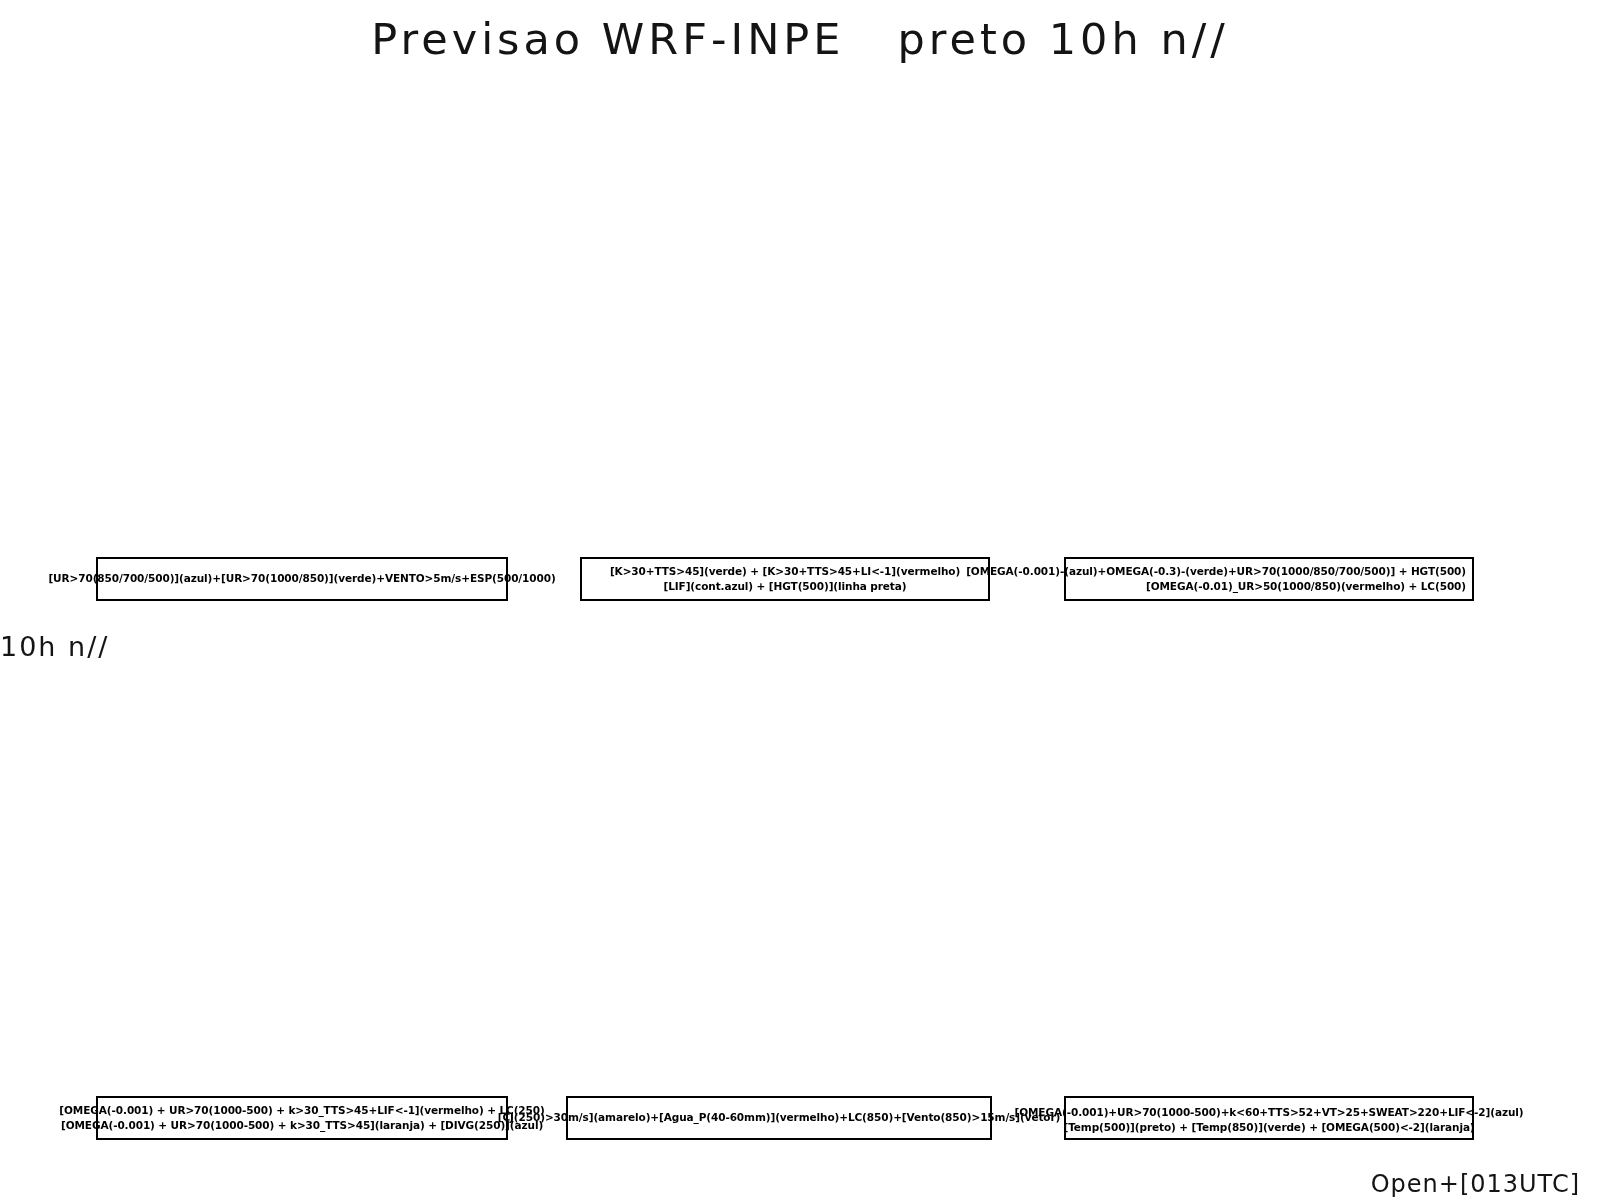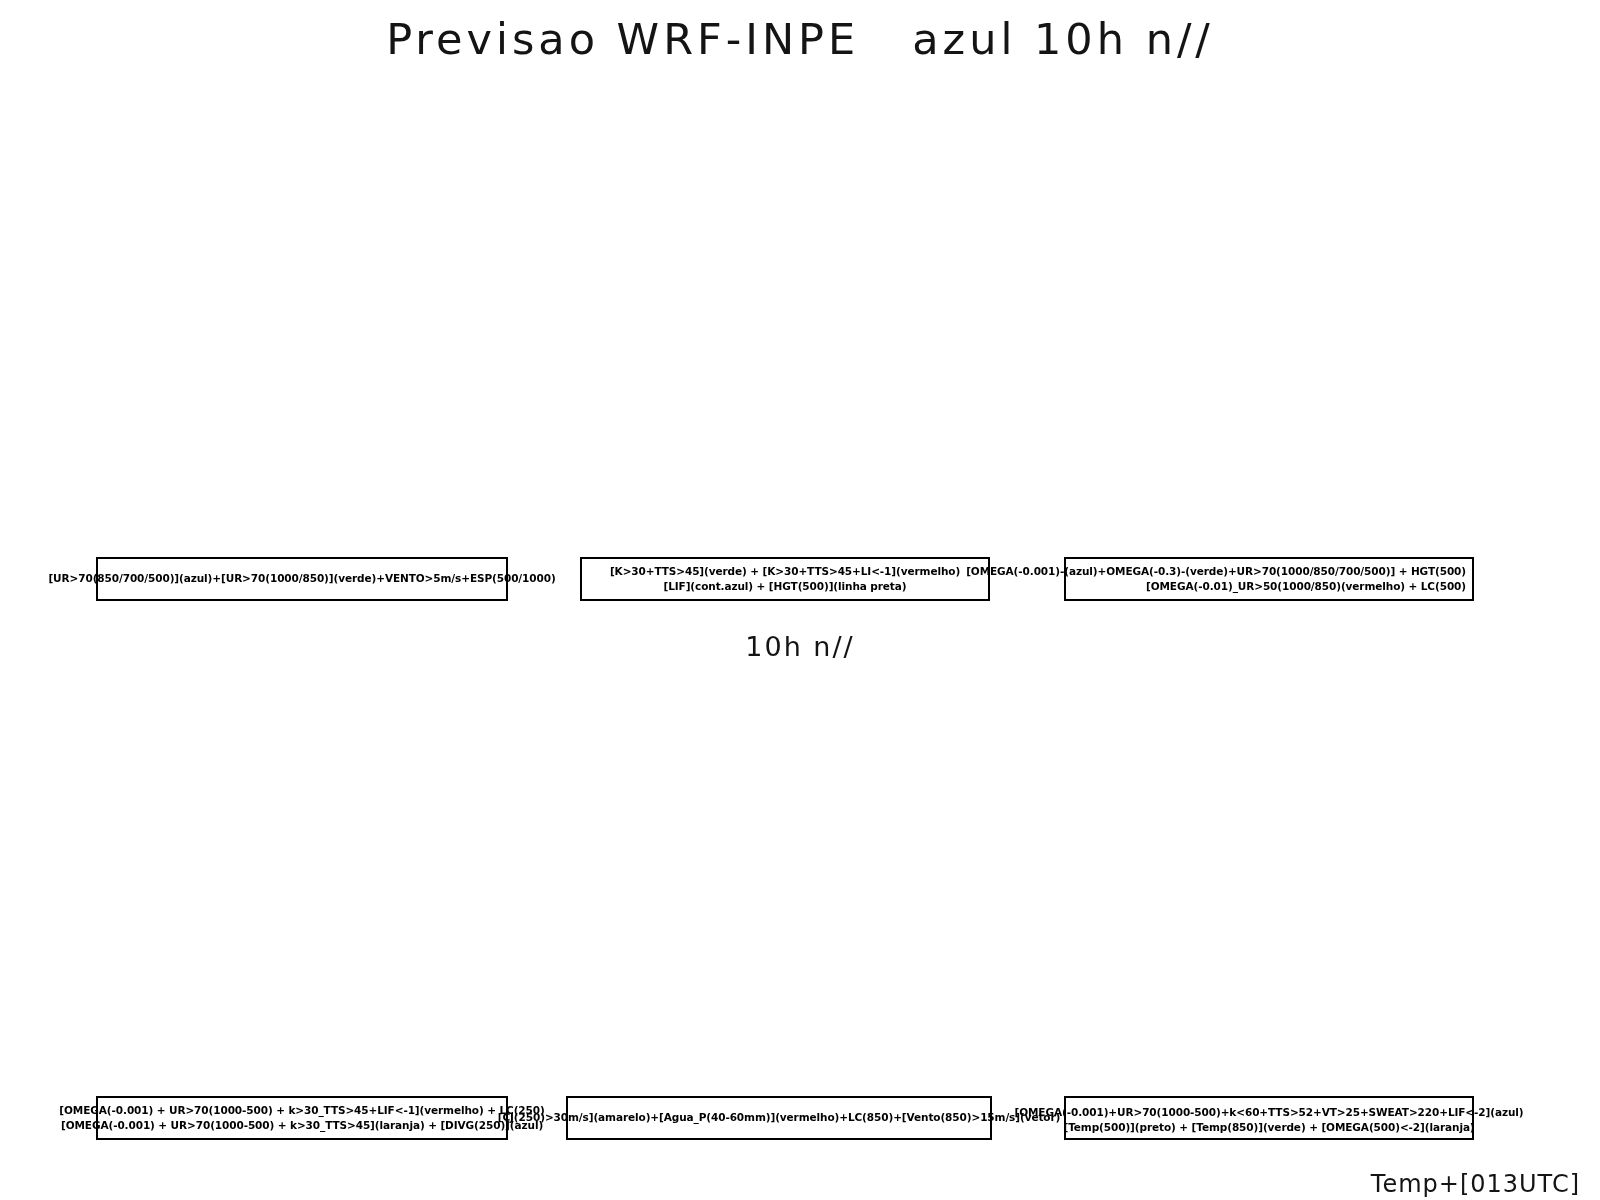--- a/index.html
+++ b/index.html
@@ -30,21 +30,20 @@
     color: #141414;
     white-space: pre;
   }
 
   
   .mid-caption {
     position: absolute;
     top: 631px;
     left: 0;
     width: 1600px;
-    text-align: center;
     font-size: 27px;
     letter-spacing: 2px;
     color: #141414;
     white-space: pre;
   }
 
   
   .corner-stamp {
     position: absolute;
     right: 20px;
@@ -84,21 +83,21 @@
   #box-top-right  { left: 1064px;top: 557px;  width: 410px; height: 44px; align-items: flex-end; }
 
   
   #box-bot-left   { left: 96px;  top: 1096px; width: 412px; height: 44px; }
   #box-bot-center { left: 566px; top: 1096px; width: 426px; height: 44px; }
   #box-bot-right  { left: 1064px;top: 1096px; width: 410px; height: 44px; justify-content: flex-end; }
 </style>
 </head>
 <body>
 
-<div class="main-title">Previsao WRF-INPE   azul 10h n//</div>
+<div class="main-title">Previsao WRF-INPE   preto 10h n//</div>
 
 <div class="legend-box" id="box-top-left">
   <div class="legend-line">[UR&gt;70(850/700/500)](azul)+[UR&gt;70(1000/850)](verde)+VENTO&gt;5m/s+ESP(500/1000)</div>
 </div>
 
 <div class="legend-box" id="box-top-center">
   <div class="legend-line">[K&gt;30+TTS&gt;45](verde)  +  [K&gt;30+TTS&gt;45+LI&lt;-1](vermelho)</div>
   <div class="legend-line">[LIF](cont.azul)  +  [HGT(500)](linha  preta)</div>
 </div>
 
@@ -116,13 +115,13 @@
 
 <div class="legend-box" id="box-bot-center">
   <div class="legend-line">[CJ(250)&gt;30m/s](amarelo)+[Agua_P(40-60mm)](vermelho)+LC(850)+[Vento(850)&gt;15m/s](vetor)</div>
 </div>
 
 <div class="legend-box" id="box-bot-right">
   <div class="legend-line">[OMEGA(-0.001)+UR&gt;70(1000-500)+k&lt;60+TTS&gt;52+VT&gt;25+SWEAT&gt;220+LIF&lt;-2](azul)</div>
   <div class="legend-line">[Temp(500)](preto)  +  [Temp(850)](verde)  +  [OMEGA(500)&lt;-2](laranja)</div>
 </div>
 
-<div class="corner-stamp">Temp+[013UTC]</div>
+<div class="corner-stamp">Open+[013UTC]</div>
 
 </body></html>

